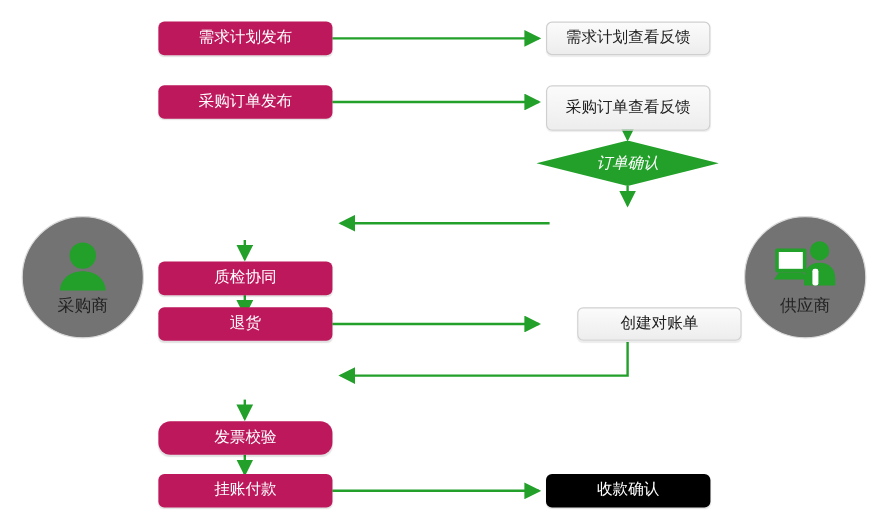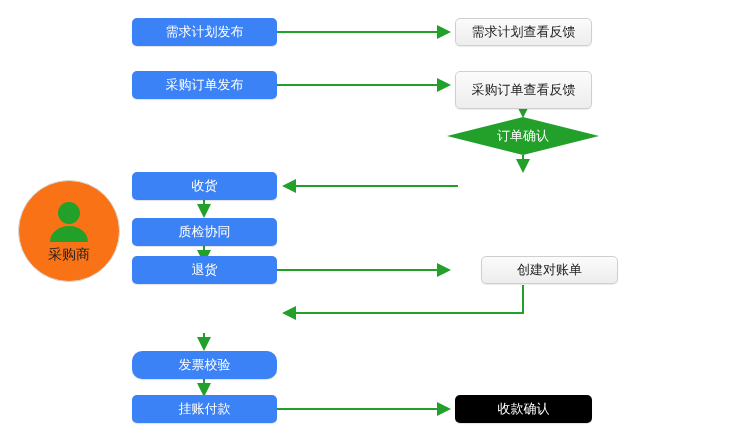--- a/index.html
+++ b/index.html
@@ -35,21 +35,21 @@
     justify-content: center;
     text-align: center;
     font-size: 13px;
     line-height: 1.1;
     white-space: nowrap;
     z-index: 3;
   }
 
   
   .node.green {
-    background: #3b82f6;
+    background: #be185d;
     color: #ffffff;
     border-radius: 5px;
     box-shadow: 0 1px 1px rgba(0,0,0,0.12);
   }
 
   
   .node.red {
     background: #000000;
     color: #ffffff;
     border-radius: 5px;
@@ -75,30 +75,30 @@
     left: 0;
     top: 0;
     width: 100%;
     height: 100%;
     display: flex;
     align-items: center;
     justify-content: center;
     font-size: 13px;
     white-space: nowrap;
   }
-  .diamond.green .dlabel { color: #ffffff; }
+  .diamond.green .dlabel { color: #ffffff; font-style: italic; }
   .diamond.plain .dlabel { color: #222222; }
 
   
   .actor {
     position: absolute;
     width: 100px;
     height: 100px;
     border-radius: 50%;
-    background: #f97316;
+    background: #737373;
     border: 1px solid #d9d9d9;
     display: flex;
     flex-direction: column;
     align-items: center;
     justify-content: center;
     z-index: 4;
   }
   .actor .glyph {
     width: 54px;
     height: 46px;
@@ -153,26 +153,42 @@
   <div class="actor" style="left:18px; top:180px;">
     <span class="glyph">
       <svg width="46" height="44" viewBox="0 0 46 44" xmlns="http://www.w3.org/2000/svg">
         <circle cx="23" cy="13" r="11" fill="#22a02a"></circle>
         <path d="M23,26 C12,26 4,33 4,42 L42,42 C42,33 34,26 23,26 Z" fill="#22a02a"></path>
       </svg>
     </span>
     <span class="actor-label">采购商</span>
   </div>
 
+  <div class="actor" style="left:620px; top:180px;">
+    <span class="glyph">
+      <svg width="54" height="44" viewBox="0 0 54 44" xmlns="http://www.w3.org/2000/svg">
+
+        <rect x="2" y="7" width="26" height="20" rx="1.5" fill="#22a02a"></rect>
+        <rect x="5" y="10" width="20" height="14" fill="#ffffff"></rect>
+        <path d="M5,27 L25,27 L29,33 L1,33 Z" fill="#22a02a"></path>
+
+        <circle cx="39" cy="9" r="8" fill="#22a02a"></circle>
+
+        <path d="M39,19 C31,19 26,24 26,32 L26,38 L52,38 L52,32 C52,24 47,19 39,19 Z" fill="#22a02a"></path>
+        <path d="M30,26 L30,38 L36,38 L36,30 Z" fill="#ffffff" opacity="0.0"></path>
+        <rect x="33" y="24" width="5" height="14" rx="2" fill="#ffffff"></rect>
+      </svg>
+    </span>
+    <span class="actor-label">供应商</span>
+  </div>
 
   <div class="node green" style="left:132px; top:18px; width:145px; height:28px;">需求计划发布</div>
 
   <div class="node green" style="left:132px; top:71px; width:145px; height:28px;">采购订单发布</div>
 
-  <div class="node green" style="left:132px; top:172px; width:145px; height:28px;">收货</div>
 
   <div class="node green" style="left:132px; top:218px; width:145px; height:28px;">质检协同</div>
 
   <div class="node green" style="left:132px; top:256px; width:145px; height:28px;">退货</div>
 
 
   <div class="node green" style="left:132px; top:351px; width:145px; height:28px;border-radius:10px;">发票校验</div>
 
   <div class="node green" style="left:132px; top:395px; width:145px; height:28px;">挂账付款</div>
 

